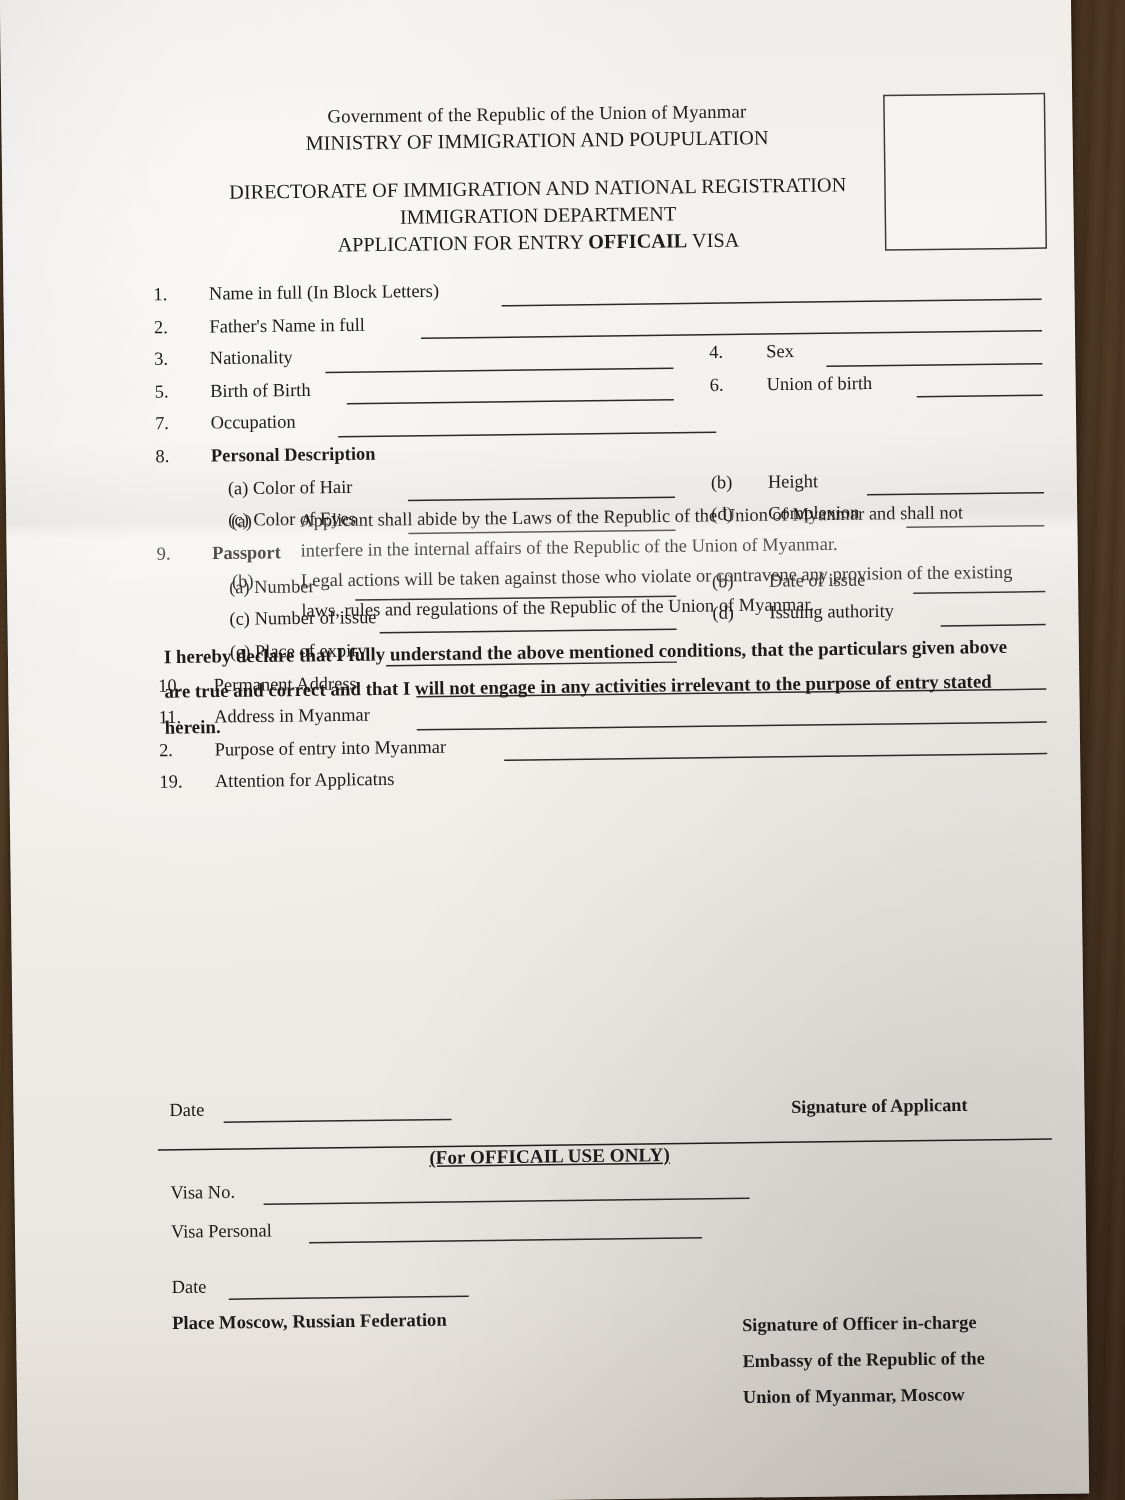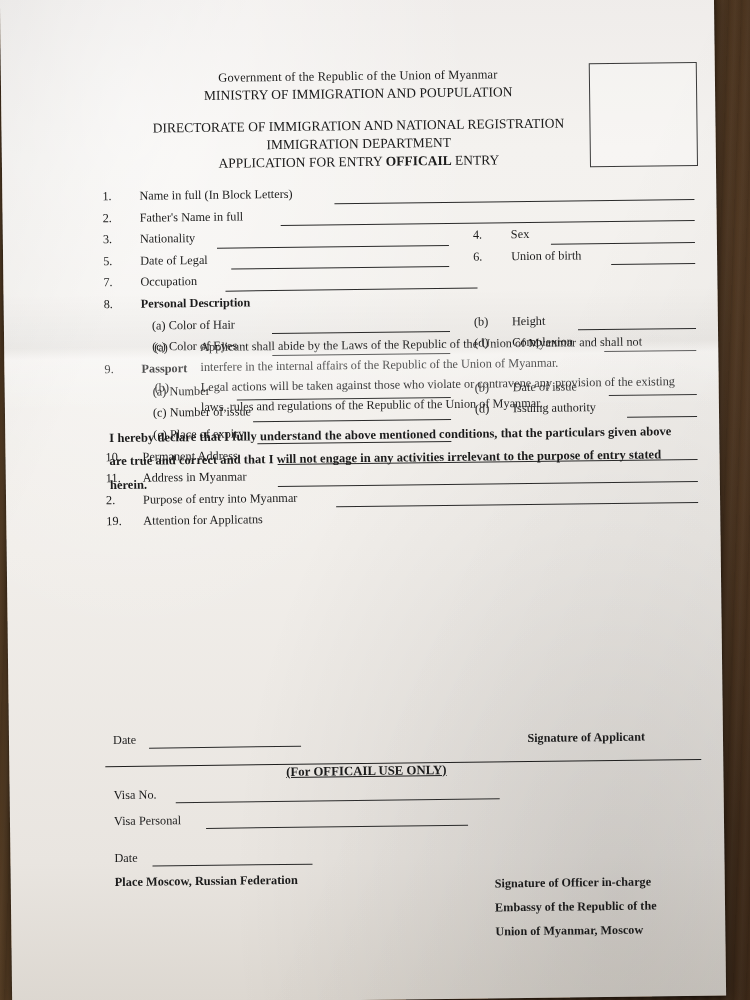--- a/index.html
+++ b/index.html
@@ -188,21 +188,21 @@
 
 <div id="paper">
   <div class="sheet-inner">
 
     <div class="hdr">
       <div class="l1">Government of the Republic of the Union of Myanmar</div>
       <div class="l2">MINISTRY OF IMMIGRATION AND POUPULATION</div>
       <div class="blk2">
         <div class="l3">DIRECTORATE OF IMMIGRATION AND NATIONAL REGISTRATION</div>
         <div class="l4">IMMIGRATION DEPARTMENT</div>
-        <div class="l5"><span>APPLICATION FOR ENTRY </span><b>OFFICAIL</b><span> ENTRY</span></div>
+        <div class="l5"><span>APPLICATION FOR ENTRY </span><b>OFFICAIL</b><span> VISA</span></div>
       </div>
     </div>
 
     <div class="photo-box"></div>
 
     <div class="form">
 
       <div class="row">
         <span class="num">1.</span>
         <span class="lab">Name in full (In Block Letters)</span>
@@ -219,21 +219,21 @@
         <span class="num">3.</span>
         <span class="lab">Nationality</span>
         <span class="line" style="left:214px; width:232px;"></span>
         <span class="num2">4.</span>
         <span class="lab2">Sex</span>
         <span class="line" style="left:548px; right:22px;"></span>
       </div>
 
       <div class="row">
         <span class="num">5.</span>
-        <span class="lab">Date of Legal</span>
+        <span class="lab">Birth of Birth</span>
         <span class="line" style="left:228px; width:218px;"></span>
         <span class="num2">6.</span>
         <span class="lab2">Union of birth</span>
         <span class="line" style="left:608px; right:22px;"></span>
       </div>
 
       <div class="row">
         <span class="num">7.</span>
         <span class="lab">Occupation</span>
         <span class="line" style="left:222px; width:252px;"></span>

